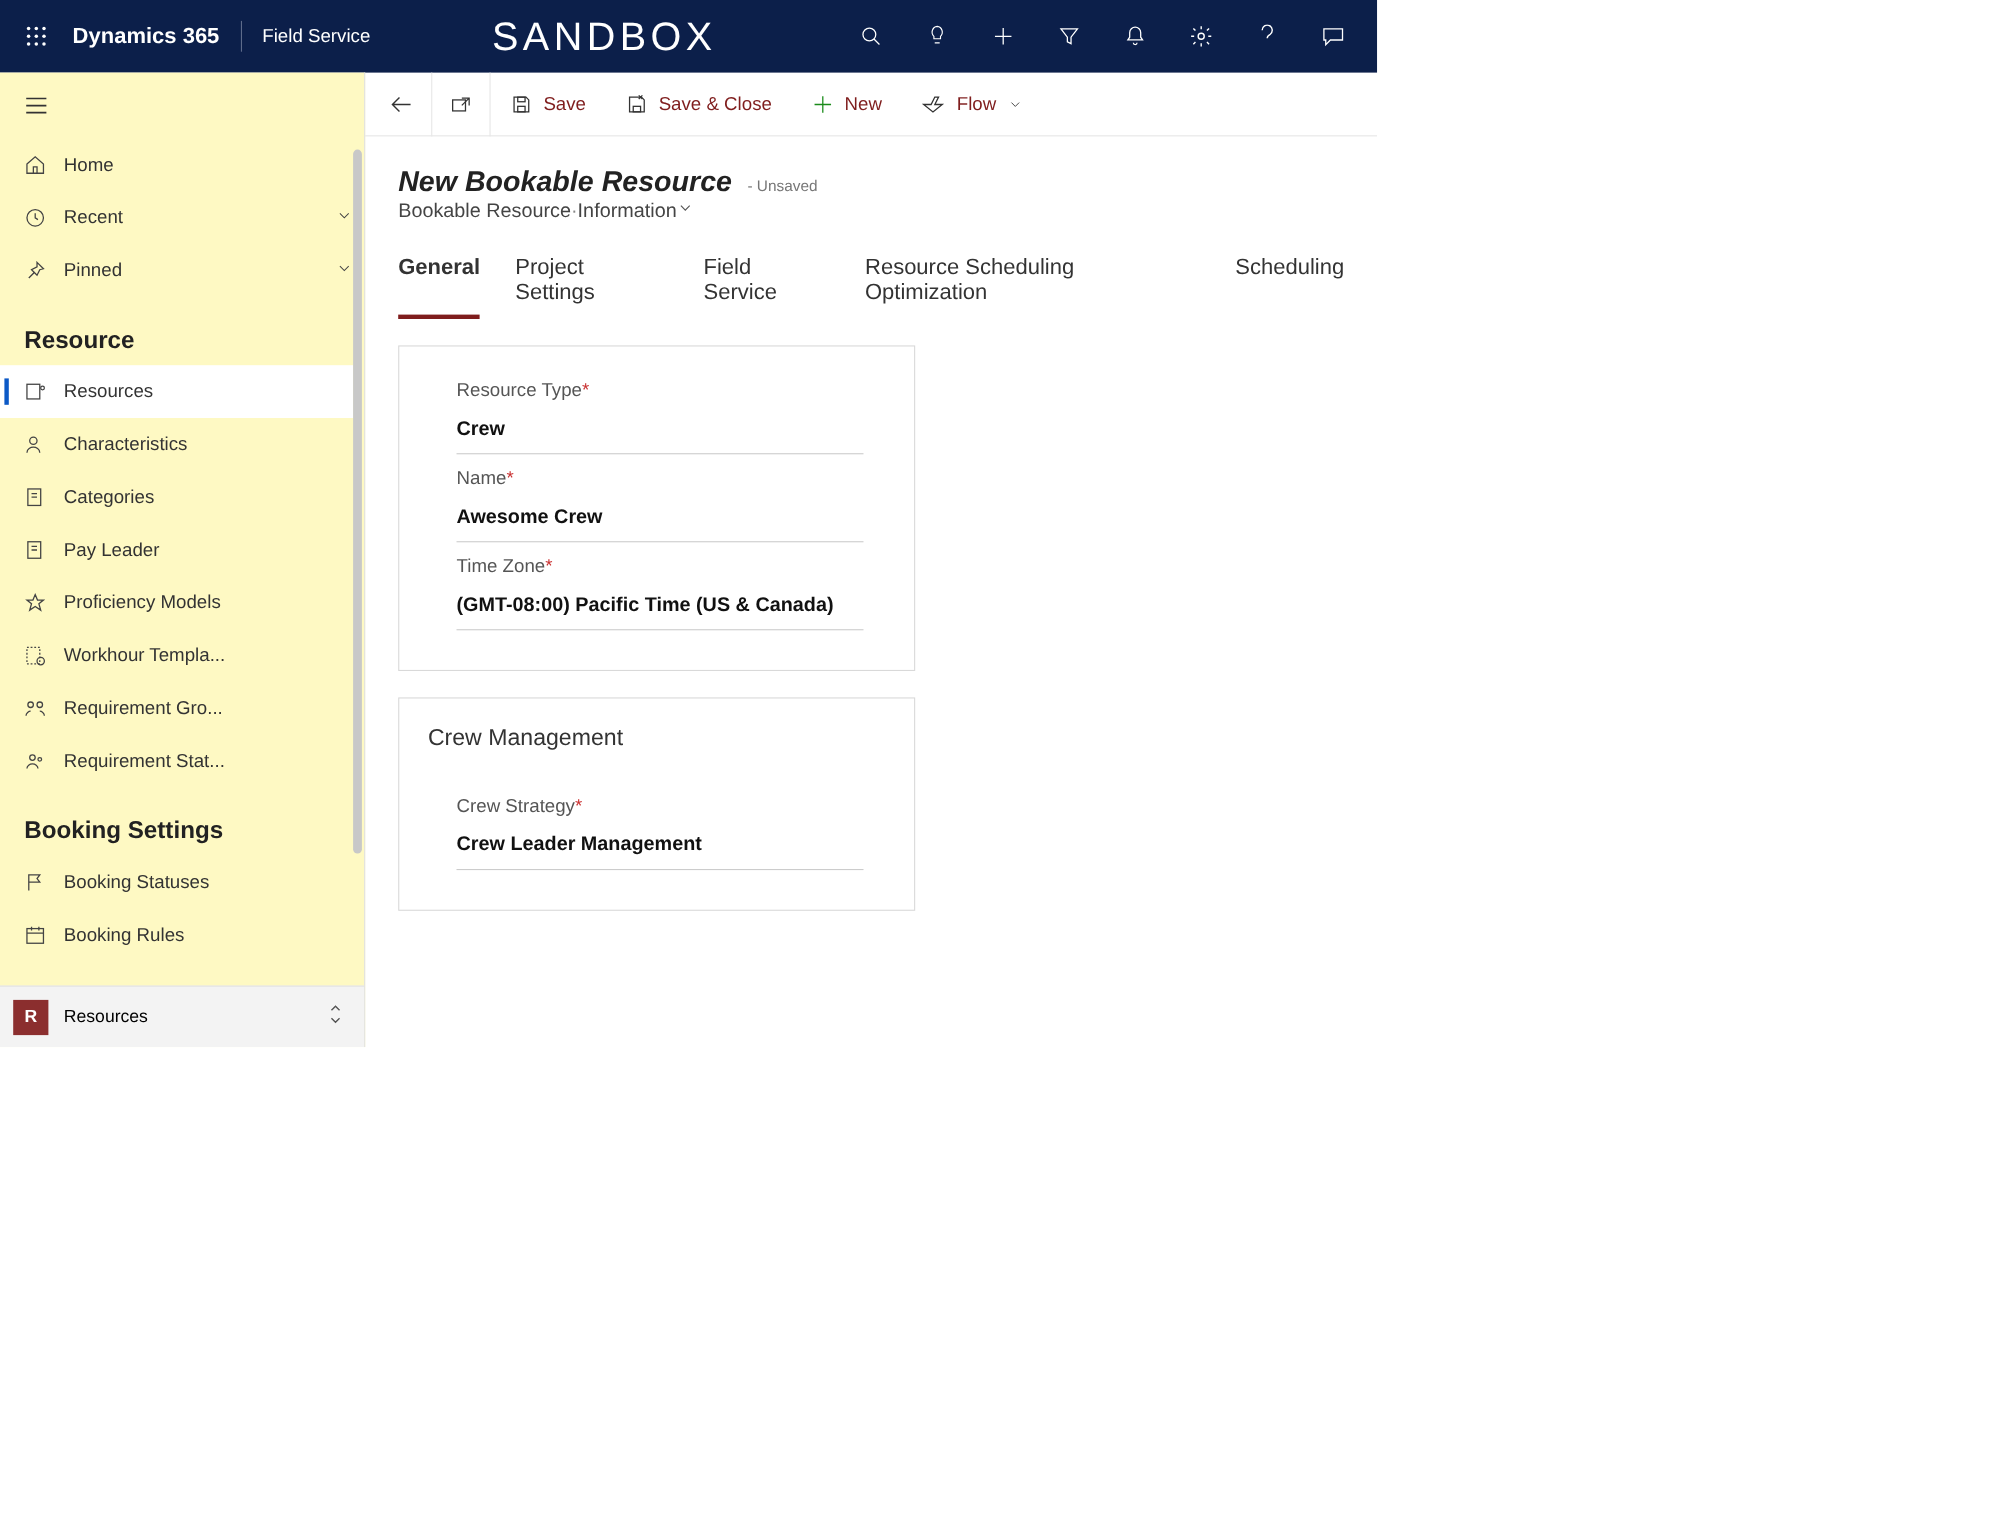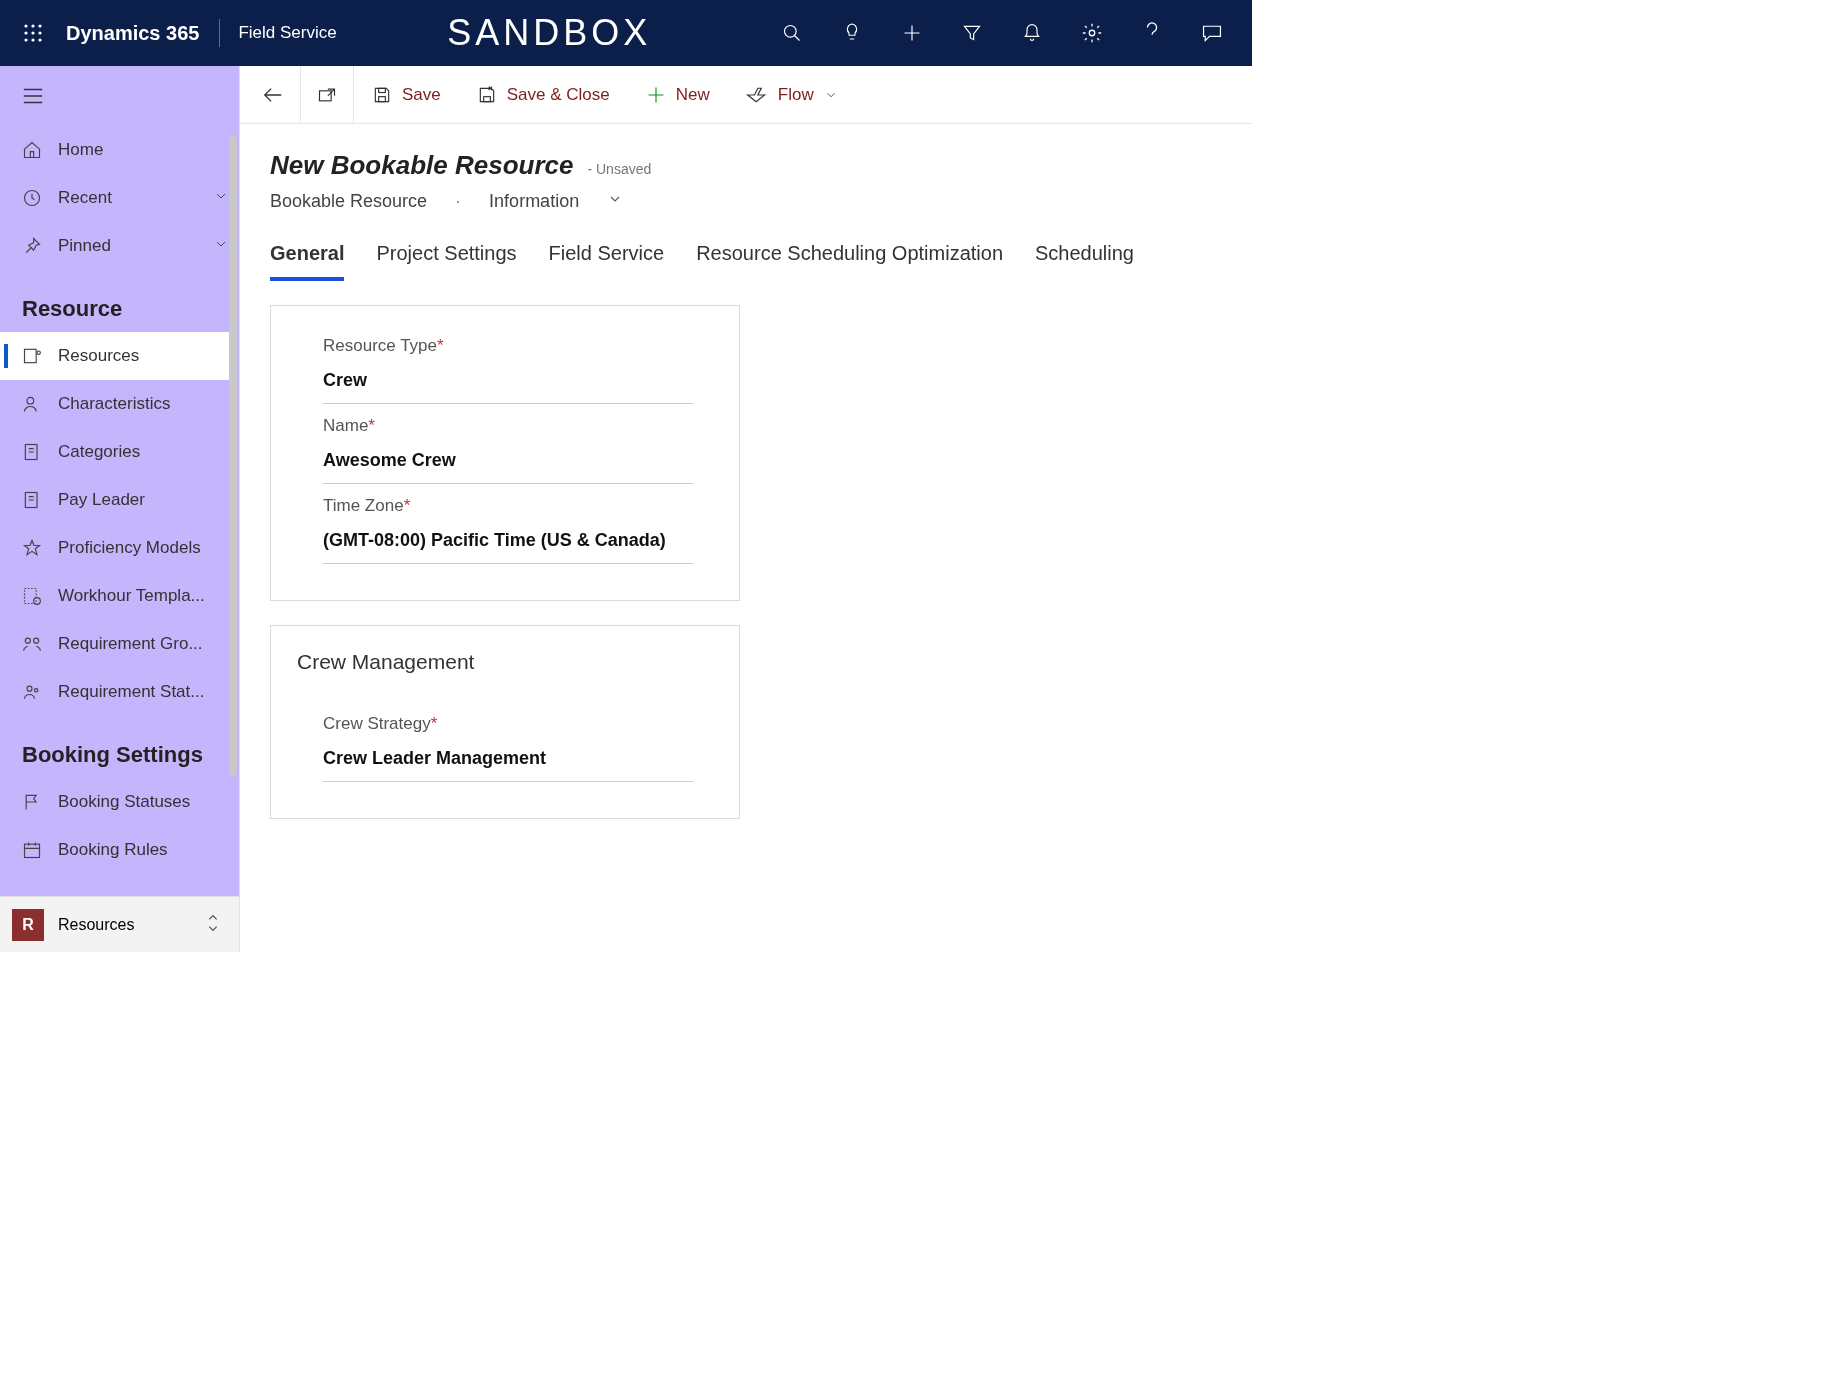--- a/index.html
+++ b/index.html
@@ -15,21 +15,21 @@
   .vbar   { width: 1px; height: 28px; background: #5e6b8a; margin-right: 18px; }
   .app    { font-size: 17px; }
   .sandbox { flex: 1; text-align: center; font-size: 36px; font-weight: 300; letter-spacing: 4px; }
   .topicons { display: flex; gap: 0; }
   .topicon  { width: 60px; height: 66px; display: flex; align-items: center; justify-content: center; cursor: pointer; }
   .topicon svg { stroke: #fff; fill: none; stroke-width: 1.4; }
 
   
   .shell { display: flex; height: calc(952px - 66px); }
   .sidebar {
-    width: 240px; background: #c4b5fd; border-right: 1px solid #e1e1e1;
+    width: 332px; background: #fef9c3; border-right: 1px solid #e1e1e1;
     display: flex; flex-direction: column; position: relative;
   }
   .hamburger { height: 60px; display: flex; align-items: center; padding-left: 22px; cursor: pointer; }
   .nav { flex: 1; overflow-y: auto; padding-right: 10px; }
   .nav-item {
     height: 48px; display: flex; align-items: center; padding-left: 22px;
     font-size: 17px; color: #333; cursor: pointer; position: relative;
   }
   .nav-item.selected { background: #fff; }
   .nav-item.selected::before {
@@ -70,27 +70,27 @@
   .cmd.iconly { padding: 0 16px; }
   .cmd.bordered { border-right: 1px solid #e6e6e6; }
   .cmd svg { stroke: #333; fill: none; stroke-width: 1.4; }
   .cmd .plus { stroke: #1a8b1a; }
 
   
   .content { padding: 26px 30px; overflow-y: auto; }
   .titleline { display: flex; align-items: baseline; gap: 14px; }
   .page-title { font-size: 26px; font-weight: 600; color: #222; font-style: italic; }
   .unsaved    { font-size: 14px; color: #777; }
-  .subtitle   { margin-top: 10px; font-size: 18px; color: #444; display: flex; gap: 28px; align-items: center; }
+  .subtitle   { font-size: 18px; color: #444; display: flex; gap: 0; align-items: center; }
   .subtitle .dot { color: #888; }
   .subtitle .chev { cursor: pointer; }
 
   .tabs { display: flex; gap: 32px; margin-top: 30px; }
   .tab  { font-size: 20px; color: #333; padding-bottom: 12px; cursor: pointer; }
-  .tab.active { font-weight: 600; border-bottom: 4px solid #1d4ed8; }
+  .tab.active { font-weight: 600; border-bottom: 4px solid #7f1d1d; }
 
   .card {
     border: 1px solid #d9d9d9; margin-top: 24px; width: 470px;
     padding: 24px 26px 30px 26px;
   }
   .card-heading { font-size: 21px; color: #333; margin-bottom: 34px; }
   .field { margin-bottom: 6px; padding: 6px 20px 0 26px; }
   .field .label { font-size: 17px; color: #555; }
   .field .req   { color: #c93030; }
   .field .value {

